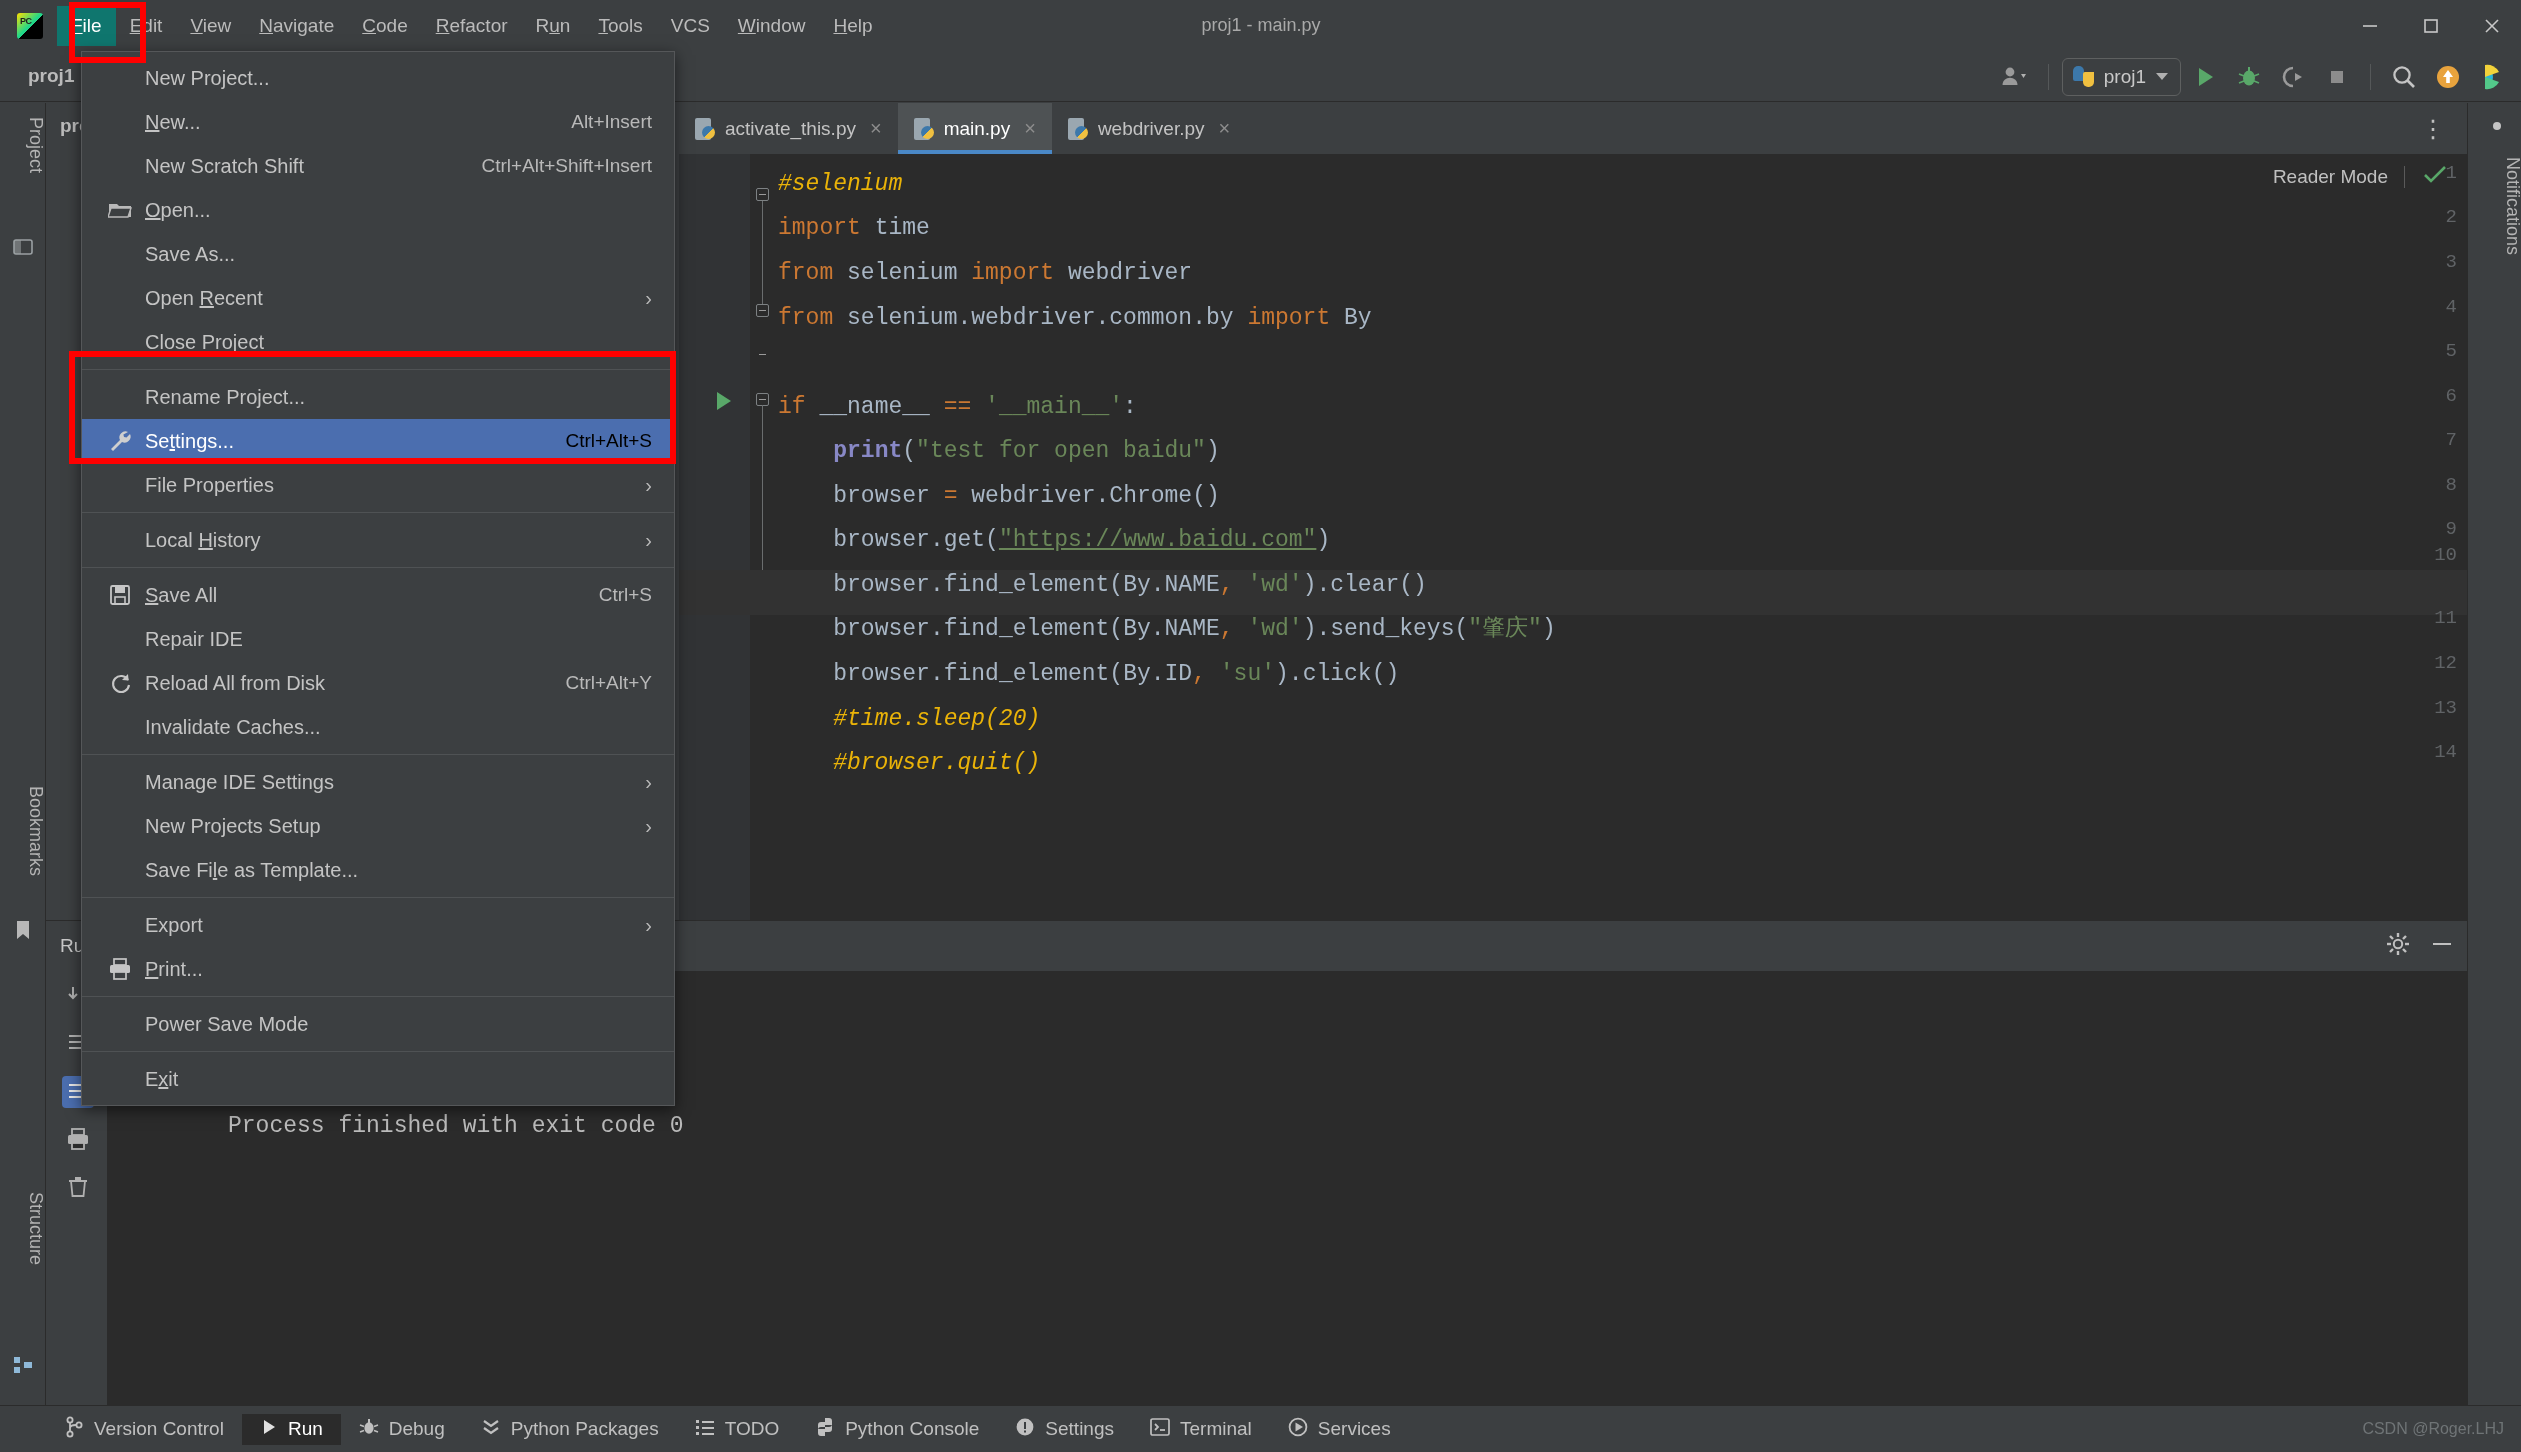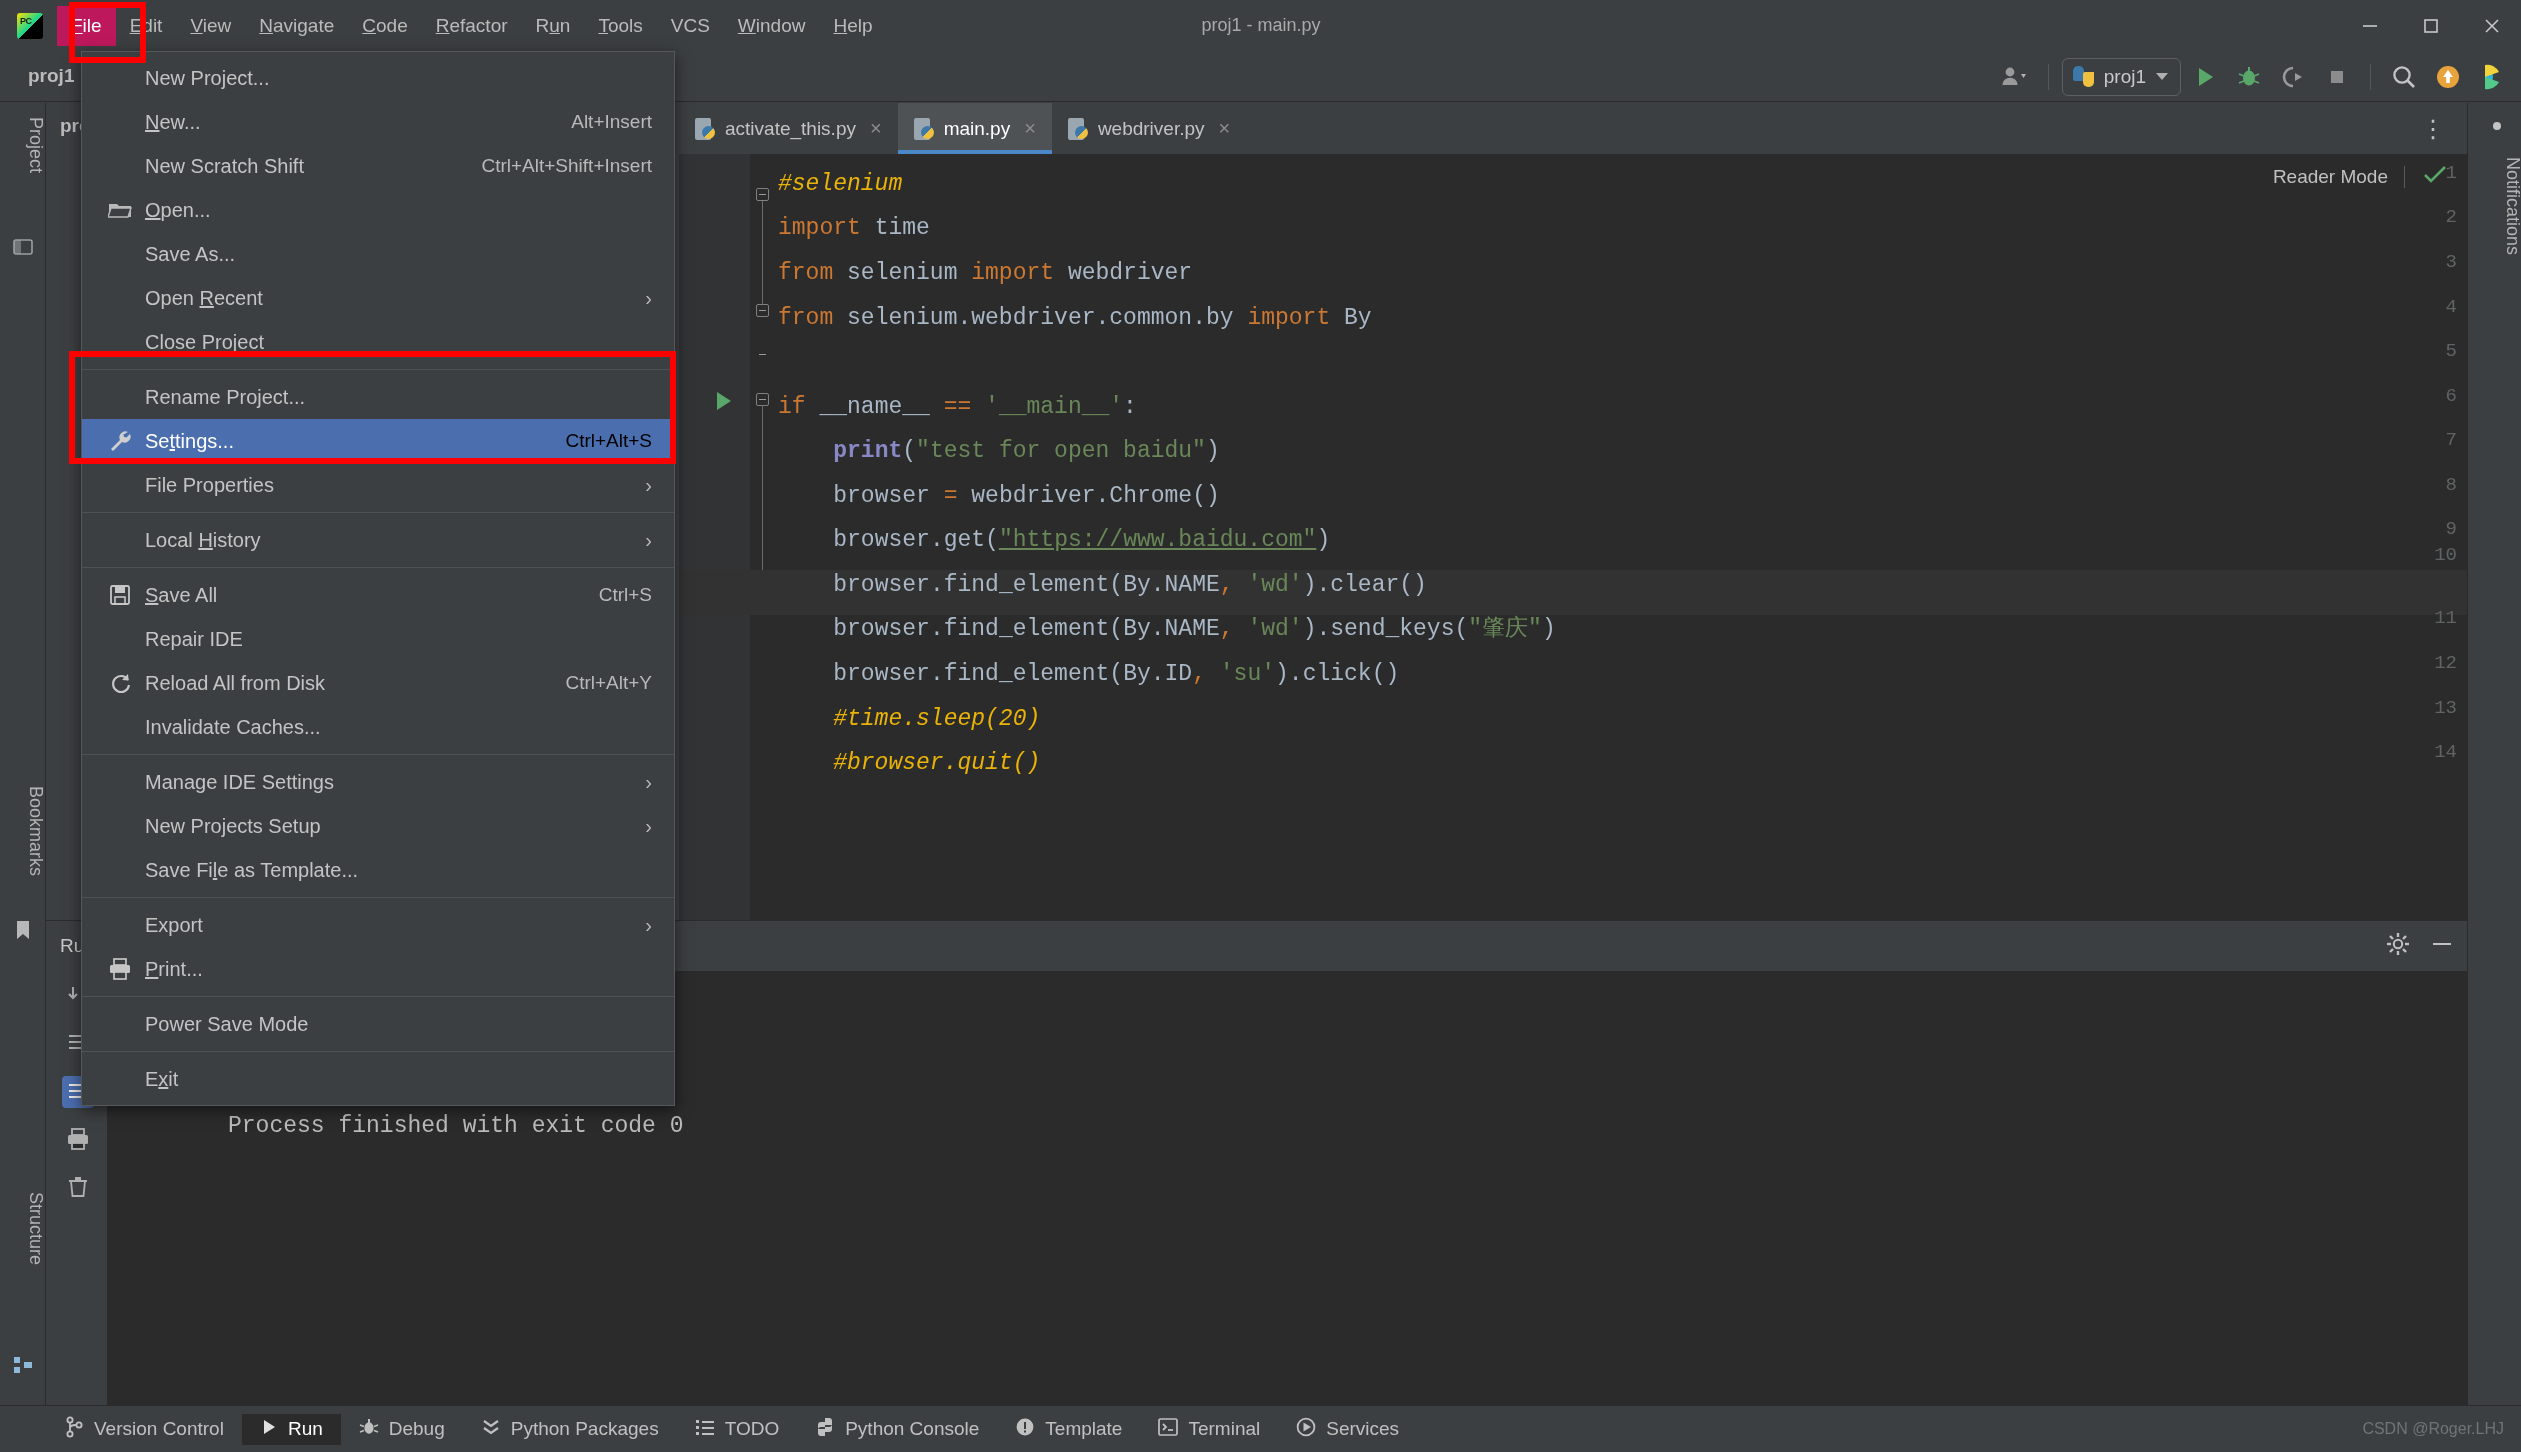--- a/index.html
+++ b/index.html
@@ -25,21 +25,21 @@
   .pc-logo::after {
     content: "PC"; position: absolute; left: 3px; top: 3px;
     font-size: 9px; color: #1f1f1f; font-weight: bold; letter-spacing: -0.5px;
   }
   .menubar { display: flex; align-items: center; height: 51px; }
   .menubar .mi {
     padding: 0 14px; height: 40px; line-height: 40px;
     font-size: 19px; color: #bbbbbb; cursor: default;
   }
   .menubar .mi u { text-decoration: underline; }
-  .menubar .mi.active { background: #be185d; color: #ffffff; }
+  .menubar .mi.active { background: #0f766e; color: #ffffff; }
   .win-title {
     position: absolute; left: 0; right: 0; text-align: center;
     font-size: 18px; color: #a9a9a9; pointer-events: none;
   }
   .win-btns {
     position: absolute; right: 0; top: 0; height: 51px;
     display: flex; align-items: center;
   }
   .win-btn {
     width: 61px; height: 51px; display: flex; align-items: center;
@@ -691,21 +691,21 @@
               <path d="M10 19 h-4 a3 3 0 0 1 -3 -3 v-4 h7 v-2 h4 a3 3 0 0 0 3 -3 v5 a3 3 0 0 1 -3 3 h-4 z" fill="#c0c0c0"></path>
             </svg></span>
           <span>Python Console</span>
         </div>
         <div class="sb-item">
           <span><svg width="20" height="20" viewBox="0 0 20 20">
               <circle cx="10" cy="10" r="8.4" fill="#c0c0c0"></circle>
               <rect x="9" y="5" width="2" height="7" fill="#3c3f41"></rect>
               <rect x="9" y="13.5" width="2" height="2" fill="#3c3f41"></rect>
             </svg></span>
-          <span>Template</span>
+          <span>Settings</span>
         </div>
         <div class="sb-item">
           <span><svg width="20" height="18" viewBox="0 0 20 18">
               <rect x="1" y="1" width="18" height="16" rx="1.6" fill="none" stroke="#c0c0c0" stroke-width="1.7"></rect>
               <path d="M5 6 L8 9 L5 12" fill="none" stroke="#c0c0c0" stroke-width="1.8"></path>
               <line x1="10" y1="12" x2="15" y2="12" stroke="#c0c0c0" stroke-width="1.8"></line>
             </svg></span>
           <span>Terminal</span>
         </div>
         <div class="sb-item">

